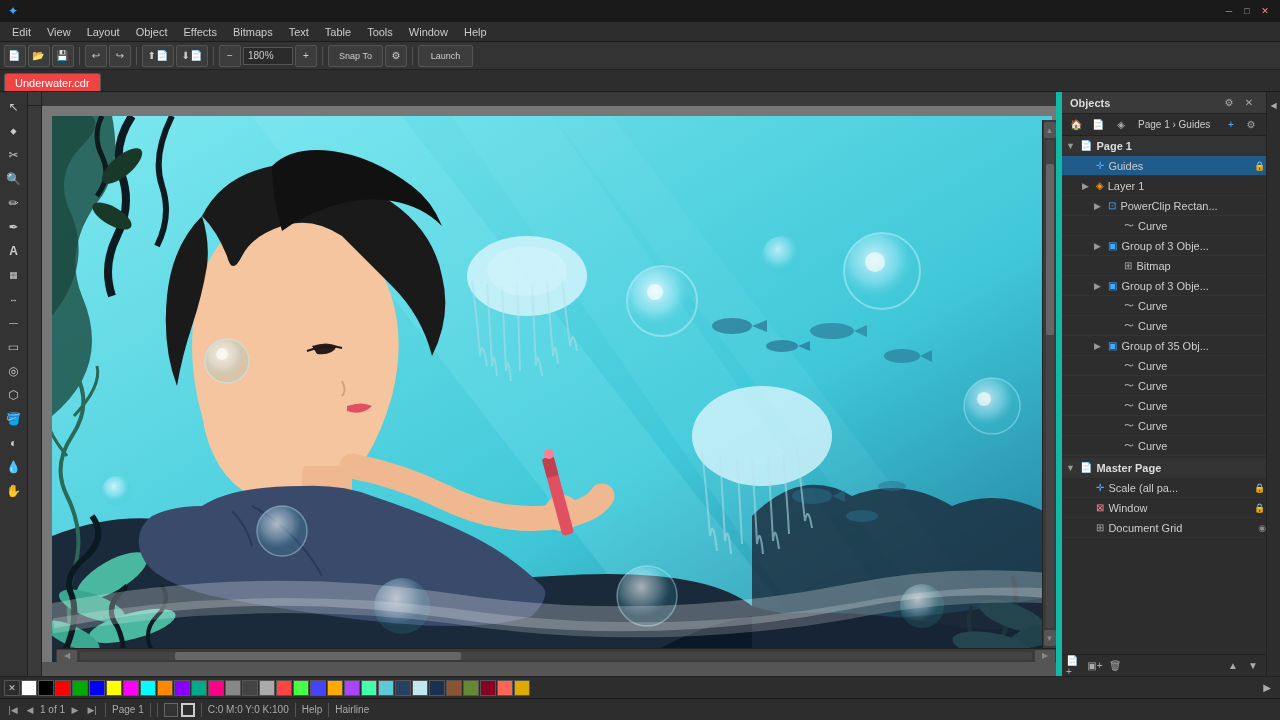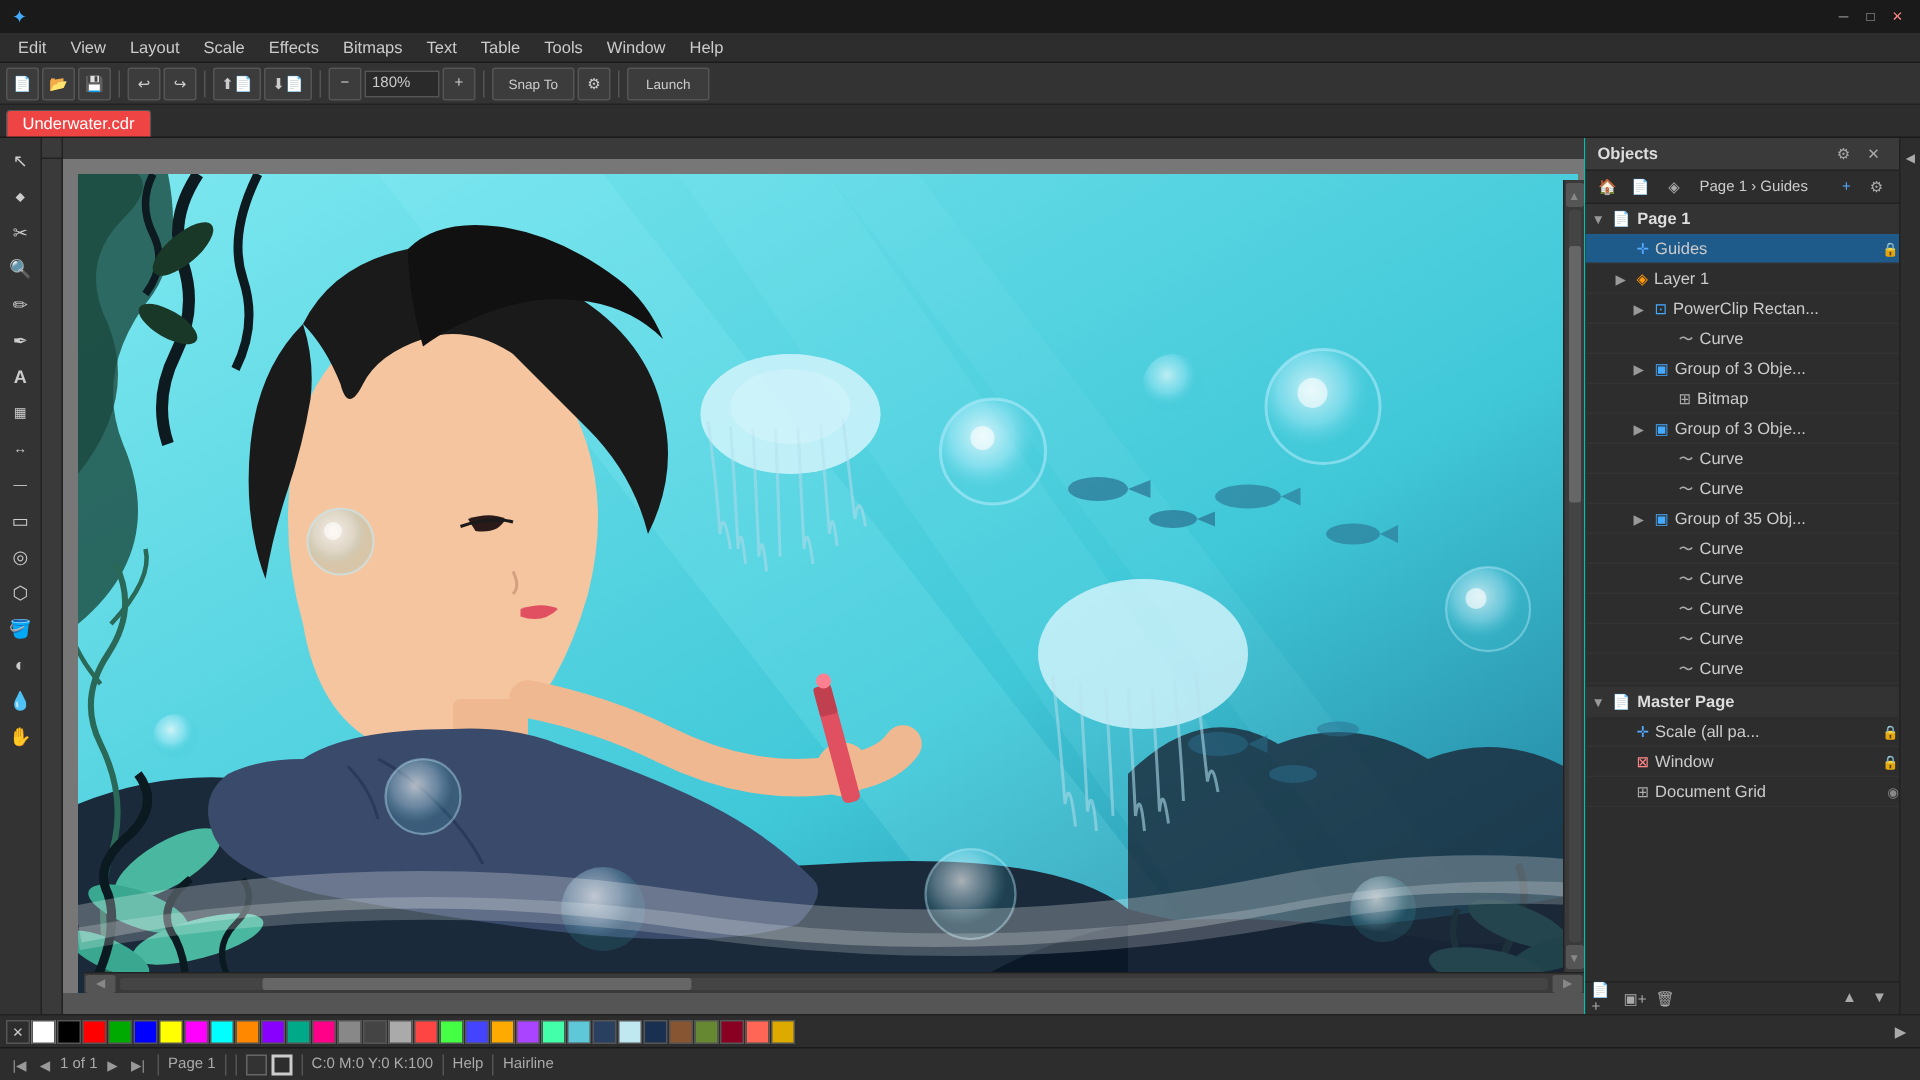--- a/index.html
+++ b/index.html
@@ -158,22 +158,22 @@
     }
     #vscroll {
       position: absolute; top: 14px; right: 0; bottom: 14px; width: 14px;
       background: #3a3a3a;
       border-left: 1px solid #222;
     }
 
     
     #objects-panel {
       width: 210px;
-      background: #0f172a;
-      border-left: 1px solid #14b8a6;
+      background: #3b82f6;
+      border-left: 6px solid #14b8a6;
       display: flex;
       flex-direction: column;
     }
     #objects-header {
       height: 22px;
       background: #3a3a3a;
       display: flex;
       align-items: center;
       padding: 0 8px;
       justify-content: space-between;
@@ -281,21 +281,21 @@
     <span class="win-btn">─</span>
     <span class="win-btn">□</span>
     <span class="win-btn" style="color:#f88;">✕</span>
   </div>
 </div>
 
 <div id="menubar">
   <span class="menu-item">Edit</span>
   <span class="menu-item">View</span>
   <span class="menu-item">Layout</span>
-  <span class="menu-item">Scale</span>
+  <span class="menu-item">Object</span>
   <span class="menu-item">Effects</span>
   <span class="menu-item">Bitmaps</span>
   <span class="menu-item">Text</span>
   <span class="menu-item">Table</span>
   <span class="menu-item">Tools</span>
   <span class="menu-item">Window</span>
   <span class="menu-item">Help</span>
 </div>
 
 <div id="toolbar1">

